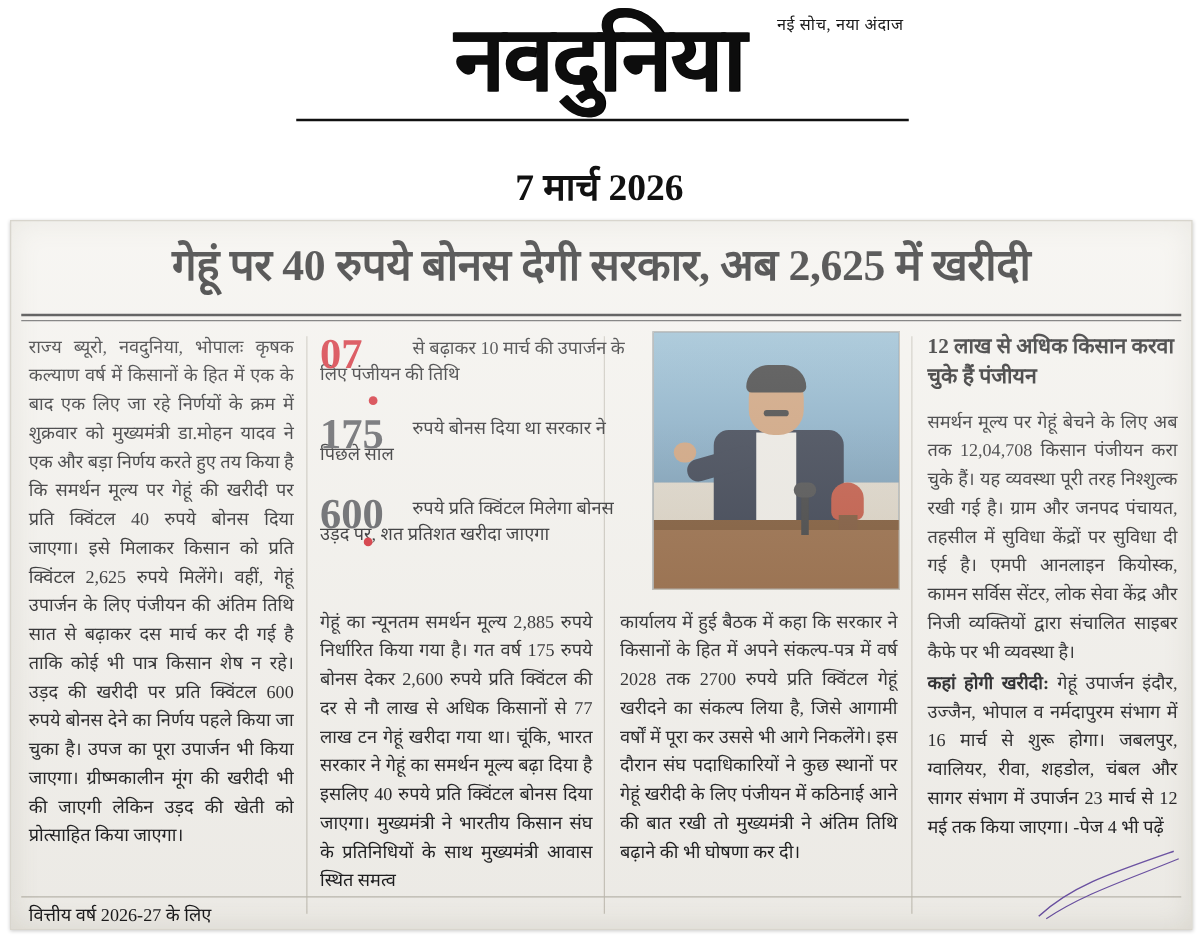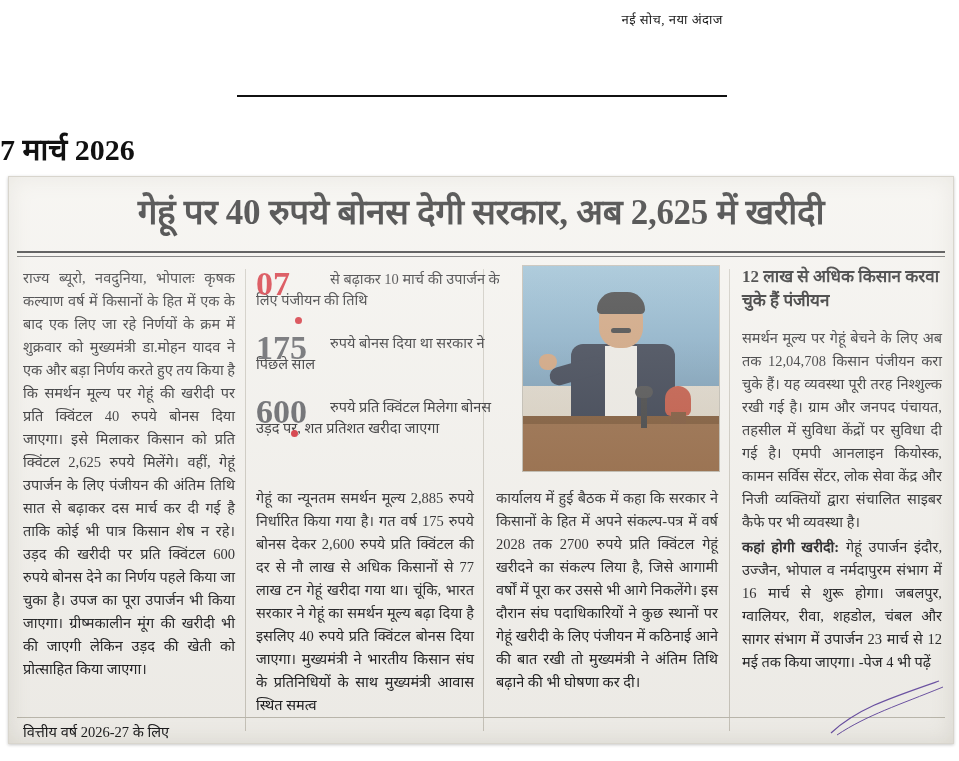--- a/index.html
+++ b/index.html
@@ -58,20 +58,21 @@
     width: 490px;
     height: 2px;
     background: #111;
   }
 
   .issue-date {
     position: absolute;
     left: 0;
     top: 128px;
     width: 959px;
+    text-align: center;
     font-family: "Liberation Serif", serif;
     font-weight: bold;
     font-size: 30px;
     color: #111;
   }
 
   
   .clipping {
     position: absolute;
     left: 8px;
@@ -311,20 +312,21 @@
     pointer-events: none;
   }
 </style>
 </head>
 <body>
 
 <div class="page">
 
   <div class="masthead">
     <div class="masthead-tagline">नई सोच, नया अंदाज</div>
+    <div class="masthead-title">नवदुनिया</div>
     <div class="masthead-rule"></div>
   </div>
 
   <div class="issue-date">7 मार्च 2026</div>
 
   <div class="clipping">
 
     <div class="headline">गेहूं पर 40 रुपये बोनस देगी सरकार, अब 2,625 में खरीदी</div>
     <div class="headline-rule"></div>
     <div class="headline-rule2"></div>

